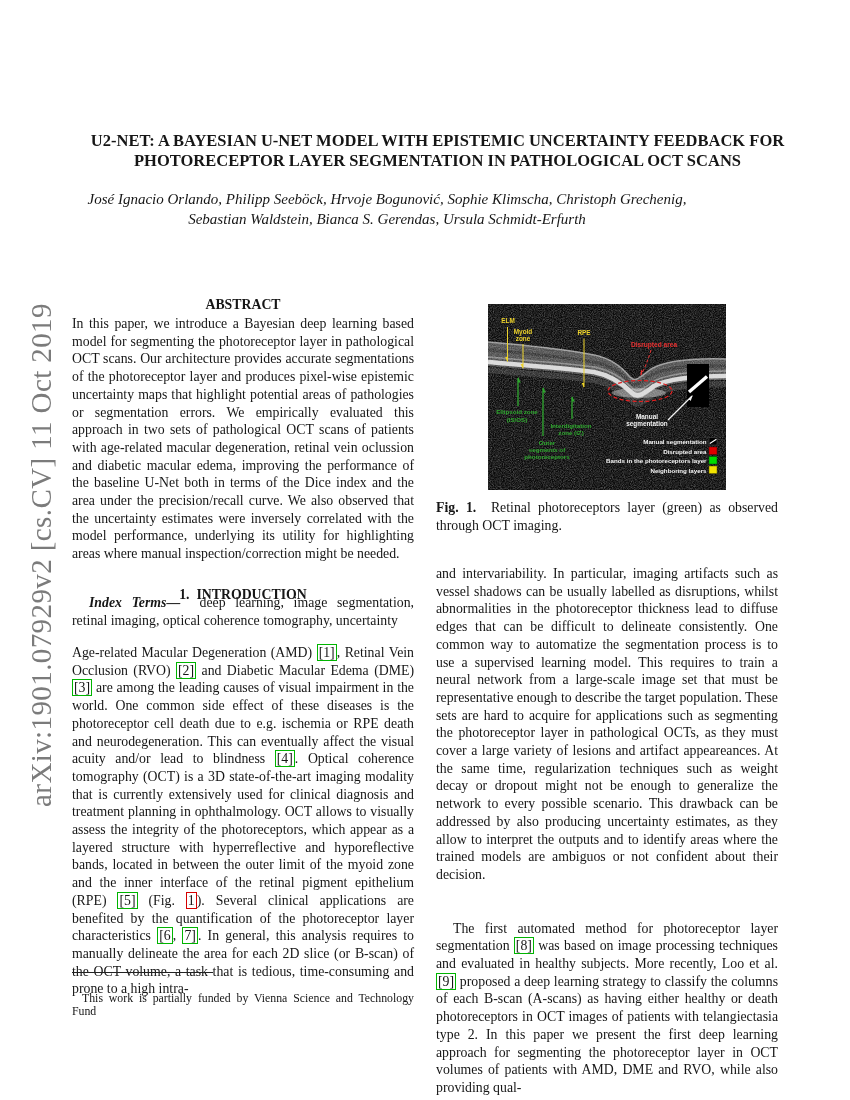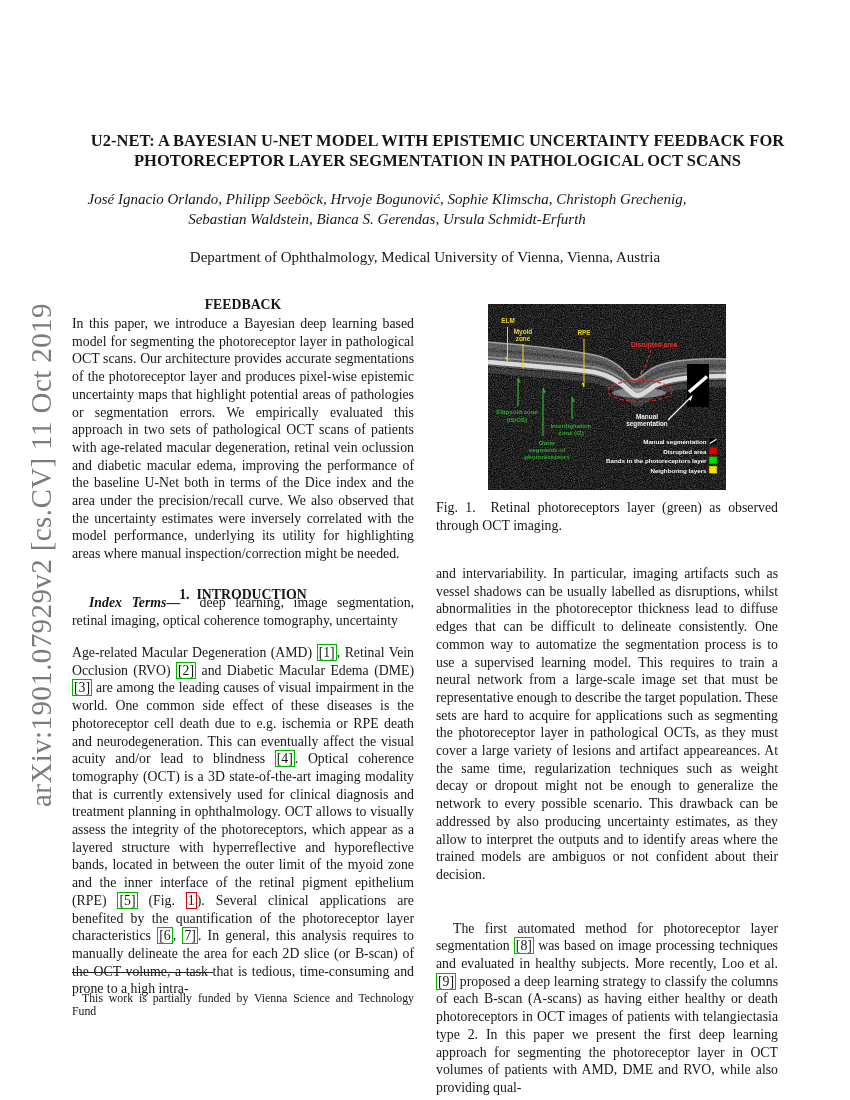--- a/index.html
+++ b/index.html
@@ -21,21 +21,21 @@
   .affil { position:absolute; left:0; width:850px; text-align:center; font-size:15px; }
   .heading { position:absolute; width:342px; text-align:center;
     font-weight:bold; font-size:13.8px; }
   .body-block { position:absolute; width:342px; font-size:13.8px;
     line-height:17.7px; text-align:justify; }
   .para-indent { text-indent:17px;margin-top:36px; }
   .cite-box { border:1px solid #00b400; padding:0 1px; }
   .figref-box { border:1px solid #d40000; padding:0 1px; }
   .it { }
   .bit { font-weight:bold; font-style:italic; }
-  .bd { font-weight:normal; }
+  .bd { font-weight:bold; }
   .footnote-rule { position:absolute; left:72px; top:972px; width:141px; height:1px; background:#222; }
   .footnote { position:absolute; left:72px; top:975px; width:342px;
     font-size:11.8px; line-height:12.6px; text-align:justify; }
   .footnote .first { text-indent:10px;margin-top:17px; }
   .figure-wrap { position:absolute; left:488px; top:304px; width:238px; height:186px; }
   .figure-wrap svg { display:block; }
   .caption { position:absolute; left:436px; top:499px; width:342px;
     font-size:13.8px; line-height:17.8px; text-align:justify; }
   .fig-label { font-family:"Liberation Sans", sans-serif; font-weight:bold; }
 </style>
@@ -45,23 +45,22 @@
 <div class="page">
 
   <div class="watermark">arXiv:1901.07929v2  [cs.CV]  11 Oct 2019</div>
 
   <div class="title-line" style="top:131px">U2-NET: A BAYESIAN U-NET MODEL WITH EPISTEMIC UNCERTAINTY FEEDBACK FOR</div>
   <div class="title-line" style="top:151px">PHOTORECEPTOR LAYER SEGMENTATION IN PATHOLOGICAL OCT SCANS</div>
 
   <div class="authors-line" style="top:191px">José Ignacio Orlando, Philipp Seeböck, Hrvoje Bogunović, Sophie Klimscha, Christoph Grechenig,</div>
   <div class="authors-line" style="top:211px">Sebastian Waldstein, Bianca S. Gerendas, Ursula Schmidt-Erfurth</div>
 
-  <div class="affil" style="top:249px">Department of Ophthalmology, Medical University of Vienna, Vienna, Austria</div>
 
-  <div class="heading" style="left:72px; top:297px">FEEDBACK</div>
+  <div class="heading" style="left:72px; top:297px">ABSTRACT</div>
 
   <div class="body-block" style="left:72px; top:315px">In this paper, we introduce a Bayesian deep learning based model for segmenting the photoreceptor layer in pathological OCT scans. Our architecture provides accurate segmentations of the photoreceptor layer and produces pixel-wise epistemic uncertainty maps that highlight potential areas of pathologies or segmentation errors. We empirically evaluated this approach in two sets of pathological OCT scans of patients with age-related macular degeneration, retinal vein oclussion and diabetic macular edema, improving the performance of the baseline U-Net both in terms of the Dice index and the area under the precision/recall curve. We also observed that the uncertainty estimates were inversely correlated with the model performance, underlying its utility for highlighting areas where manual inspection/correction might be needed.</div>
 
   <div class="body-block para-indent" style="left:72px; top:558px"><span class="bit">Index Terms—</span><span>&nbsp; deep learning, image segmentation, retinal imaging, optical coherence tomography, uncertainty</span></div>
 
   <div class="heading" style="left:72px; top:587px">1.&nbsp; INTRODUCTION</div>
 
   <div class="body-block" style="left:72px; top:644px"><span>Age-related Macular Degeneration (AMD) </span><span class="cite-box">[1]</span><span>, Retinal Vein Occlusion (RVO) </span><span class="cite-box">[2]</span><span> and Diabetic Macular Edema (DME) </span><span class="cite-box">[3]</span><span> are among the leading causes of visual impairment in the world. One common side effect of these diseases is the photoreceptor cell death due to e.g. ischemia or RPE death and neurodegeneration. This can eventually affect the visual acuity and/or lead to blindness </span><span class="cite-box">[4]</span><span>. Optical coherence tomography (OCT) is a 3D state-of-the-art imaging modality that is currently extensively used for clinical diagnosis and treatment planning in ophthalmology. OCT allows to visually assess the integrity of the photoreceptors, which appear as a layered structure with hyperreflective and hyporeflective bands, located in between the outer limit of the myoid zone and the inner interface of the retinal pigment epithelium (RPE) </span><span class="cite-box">[5]</span><span> (Fig. </span><span class="figref-box">1</span><span>). Several clinical applications are benefited by the quantification of the photoreceptor layer characteristics </span><span class="cite-box">[6</span><span>, </span><span class="cite-box">7]</span><span>. In general, this analysis requires to manually delineate the area for each 2D slice (or B-scan) of the OCT volume, a task that is tedious, time-consuming and prone to a high intra-</span></div>
 
   <div class="footnote-rule"></div>

